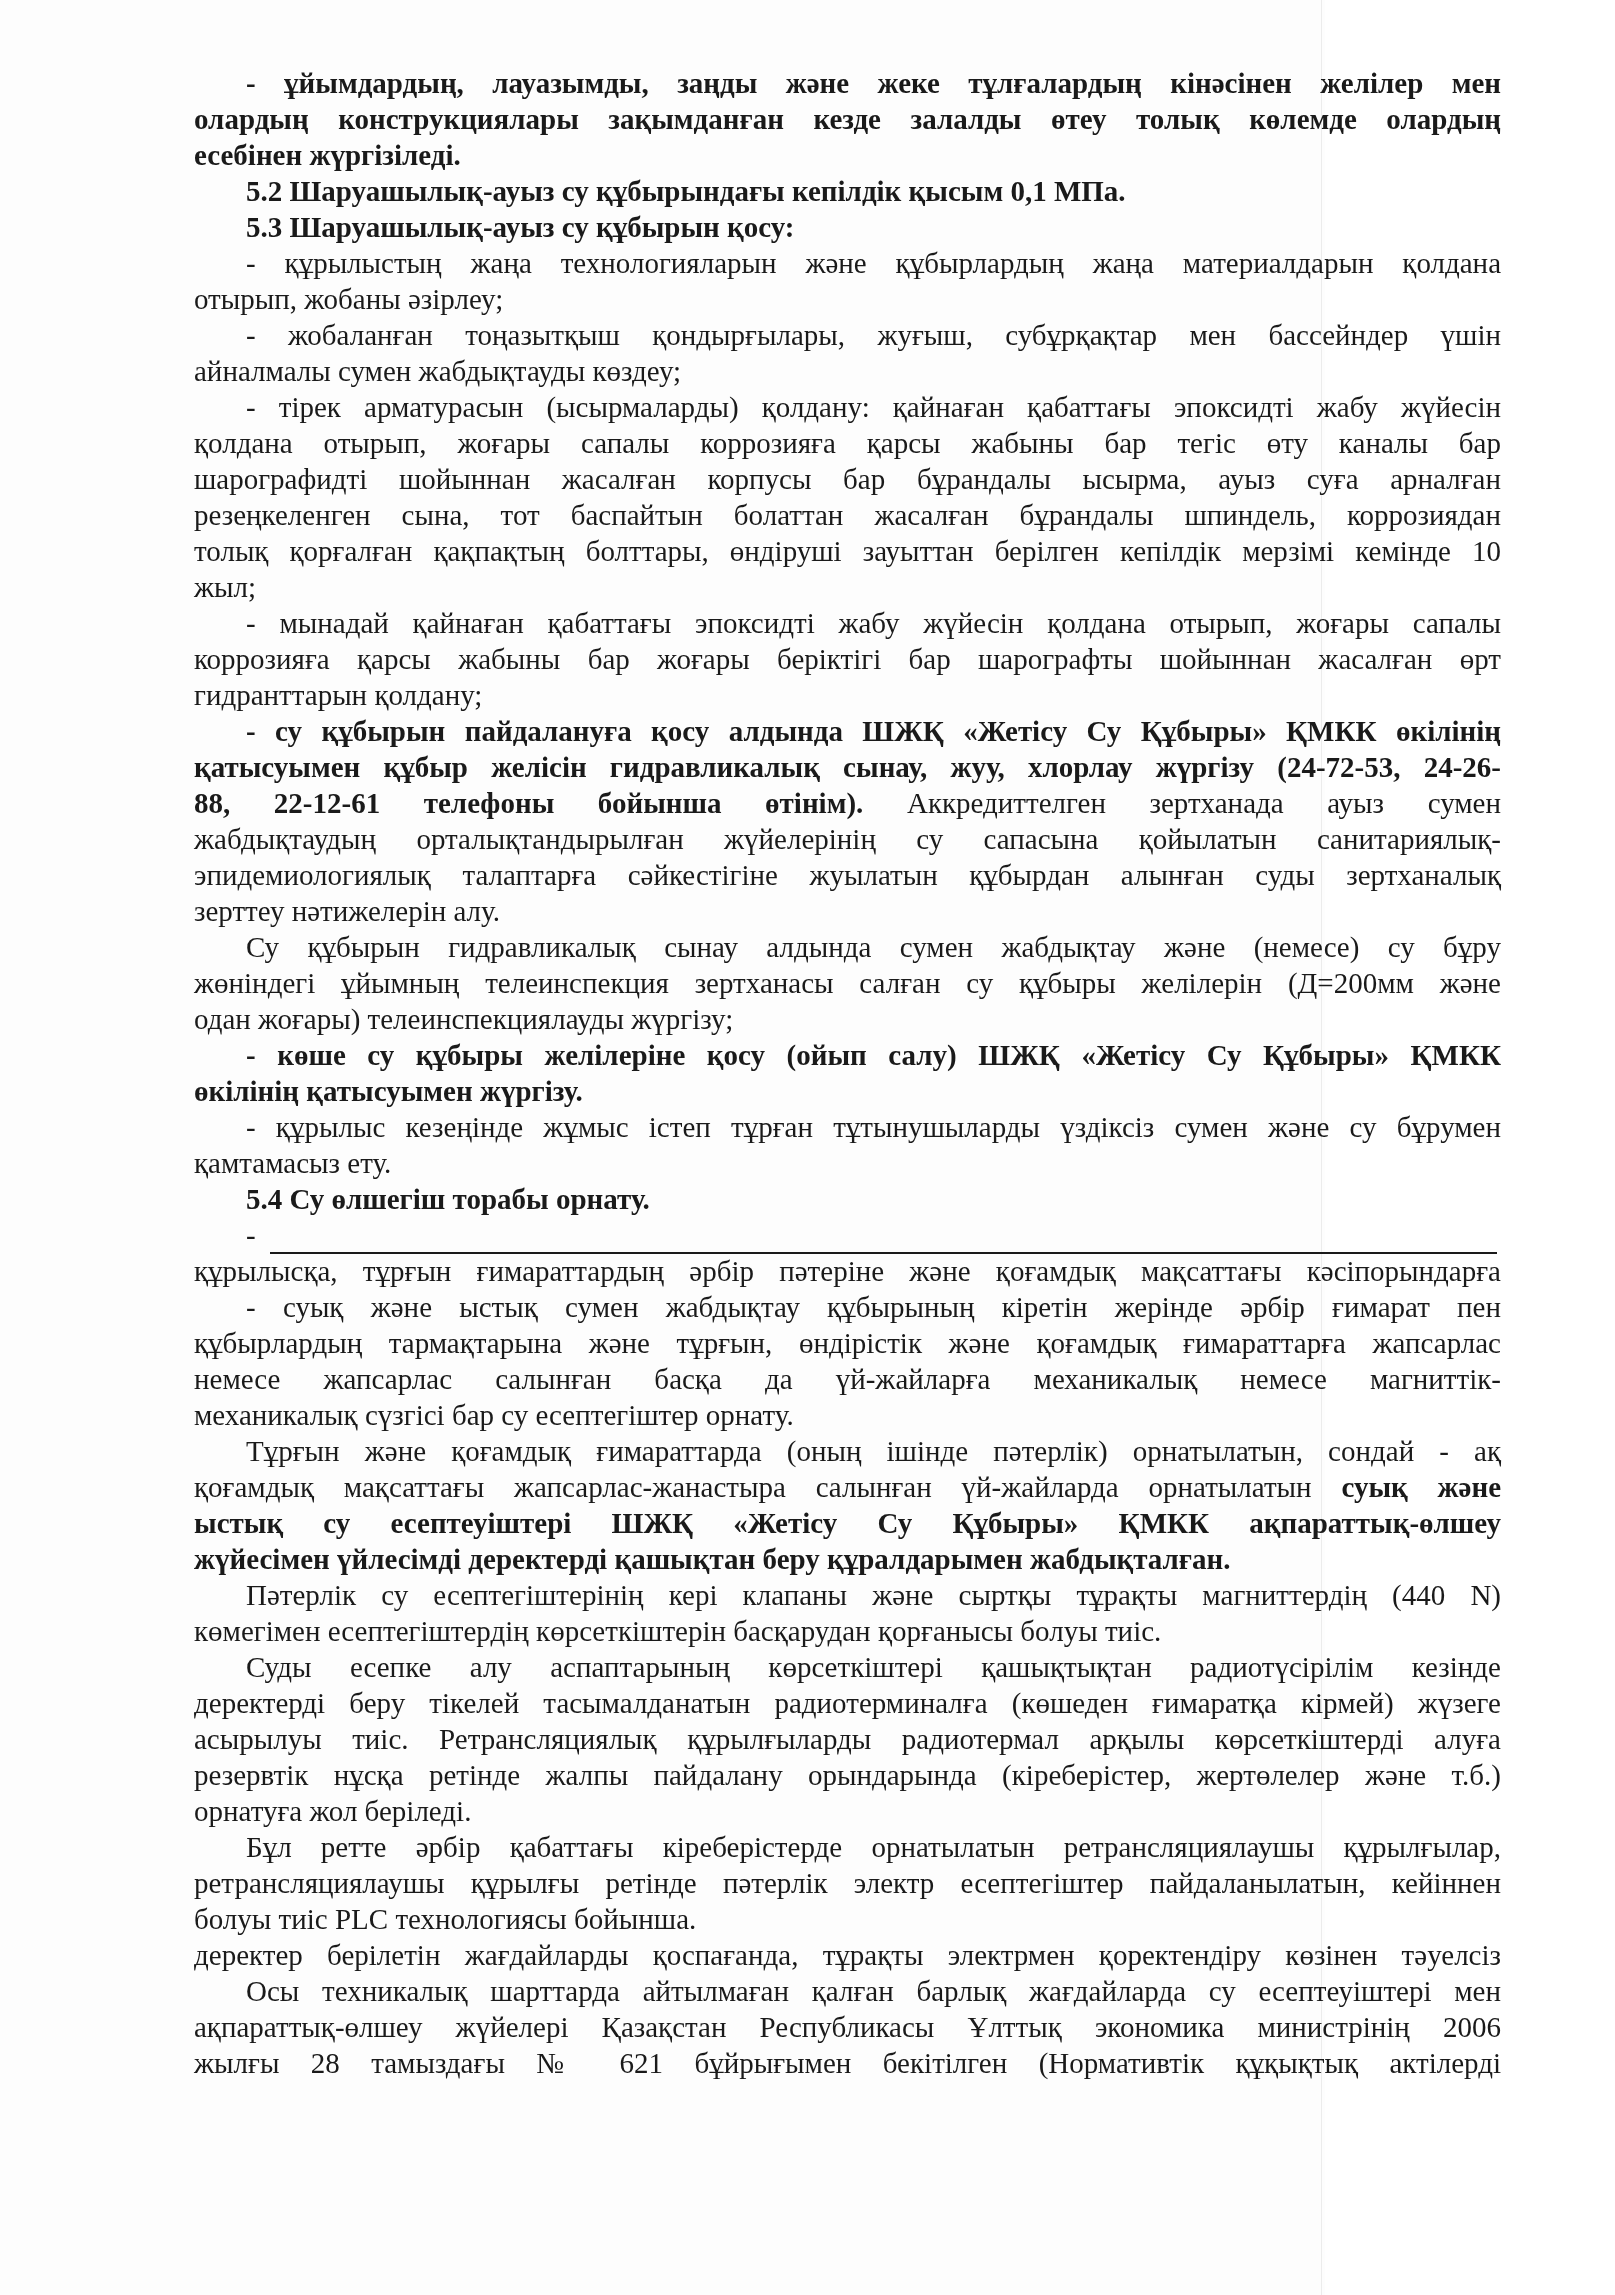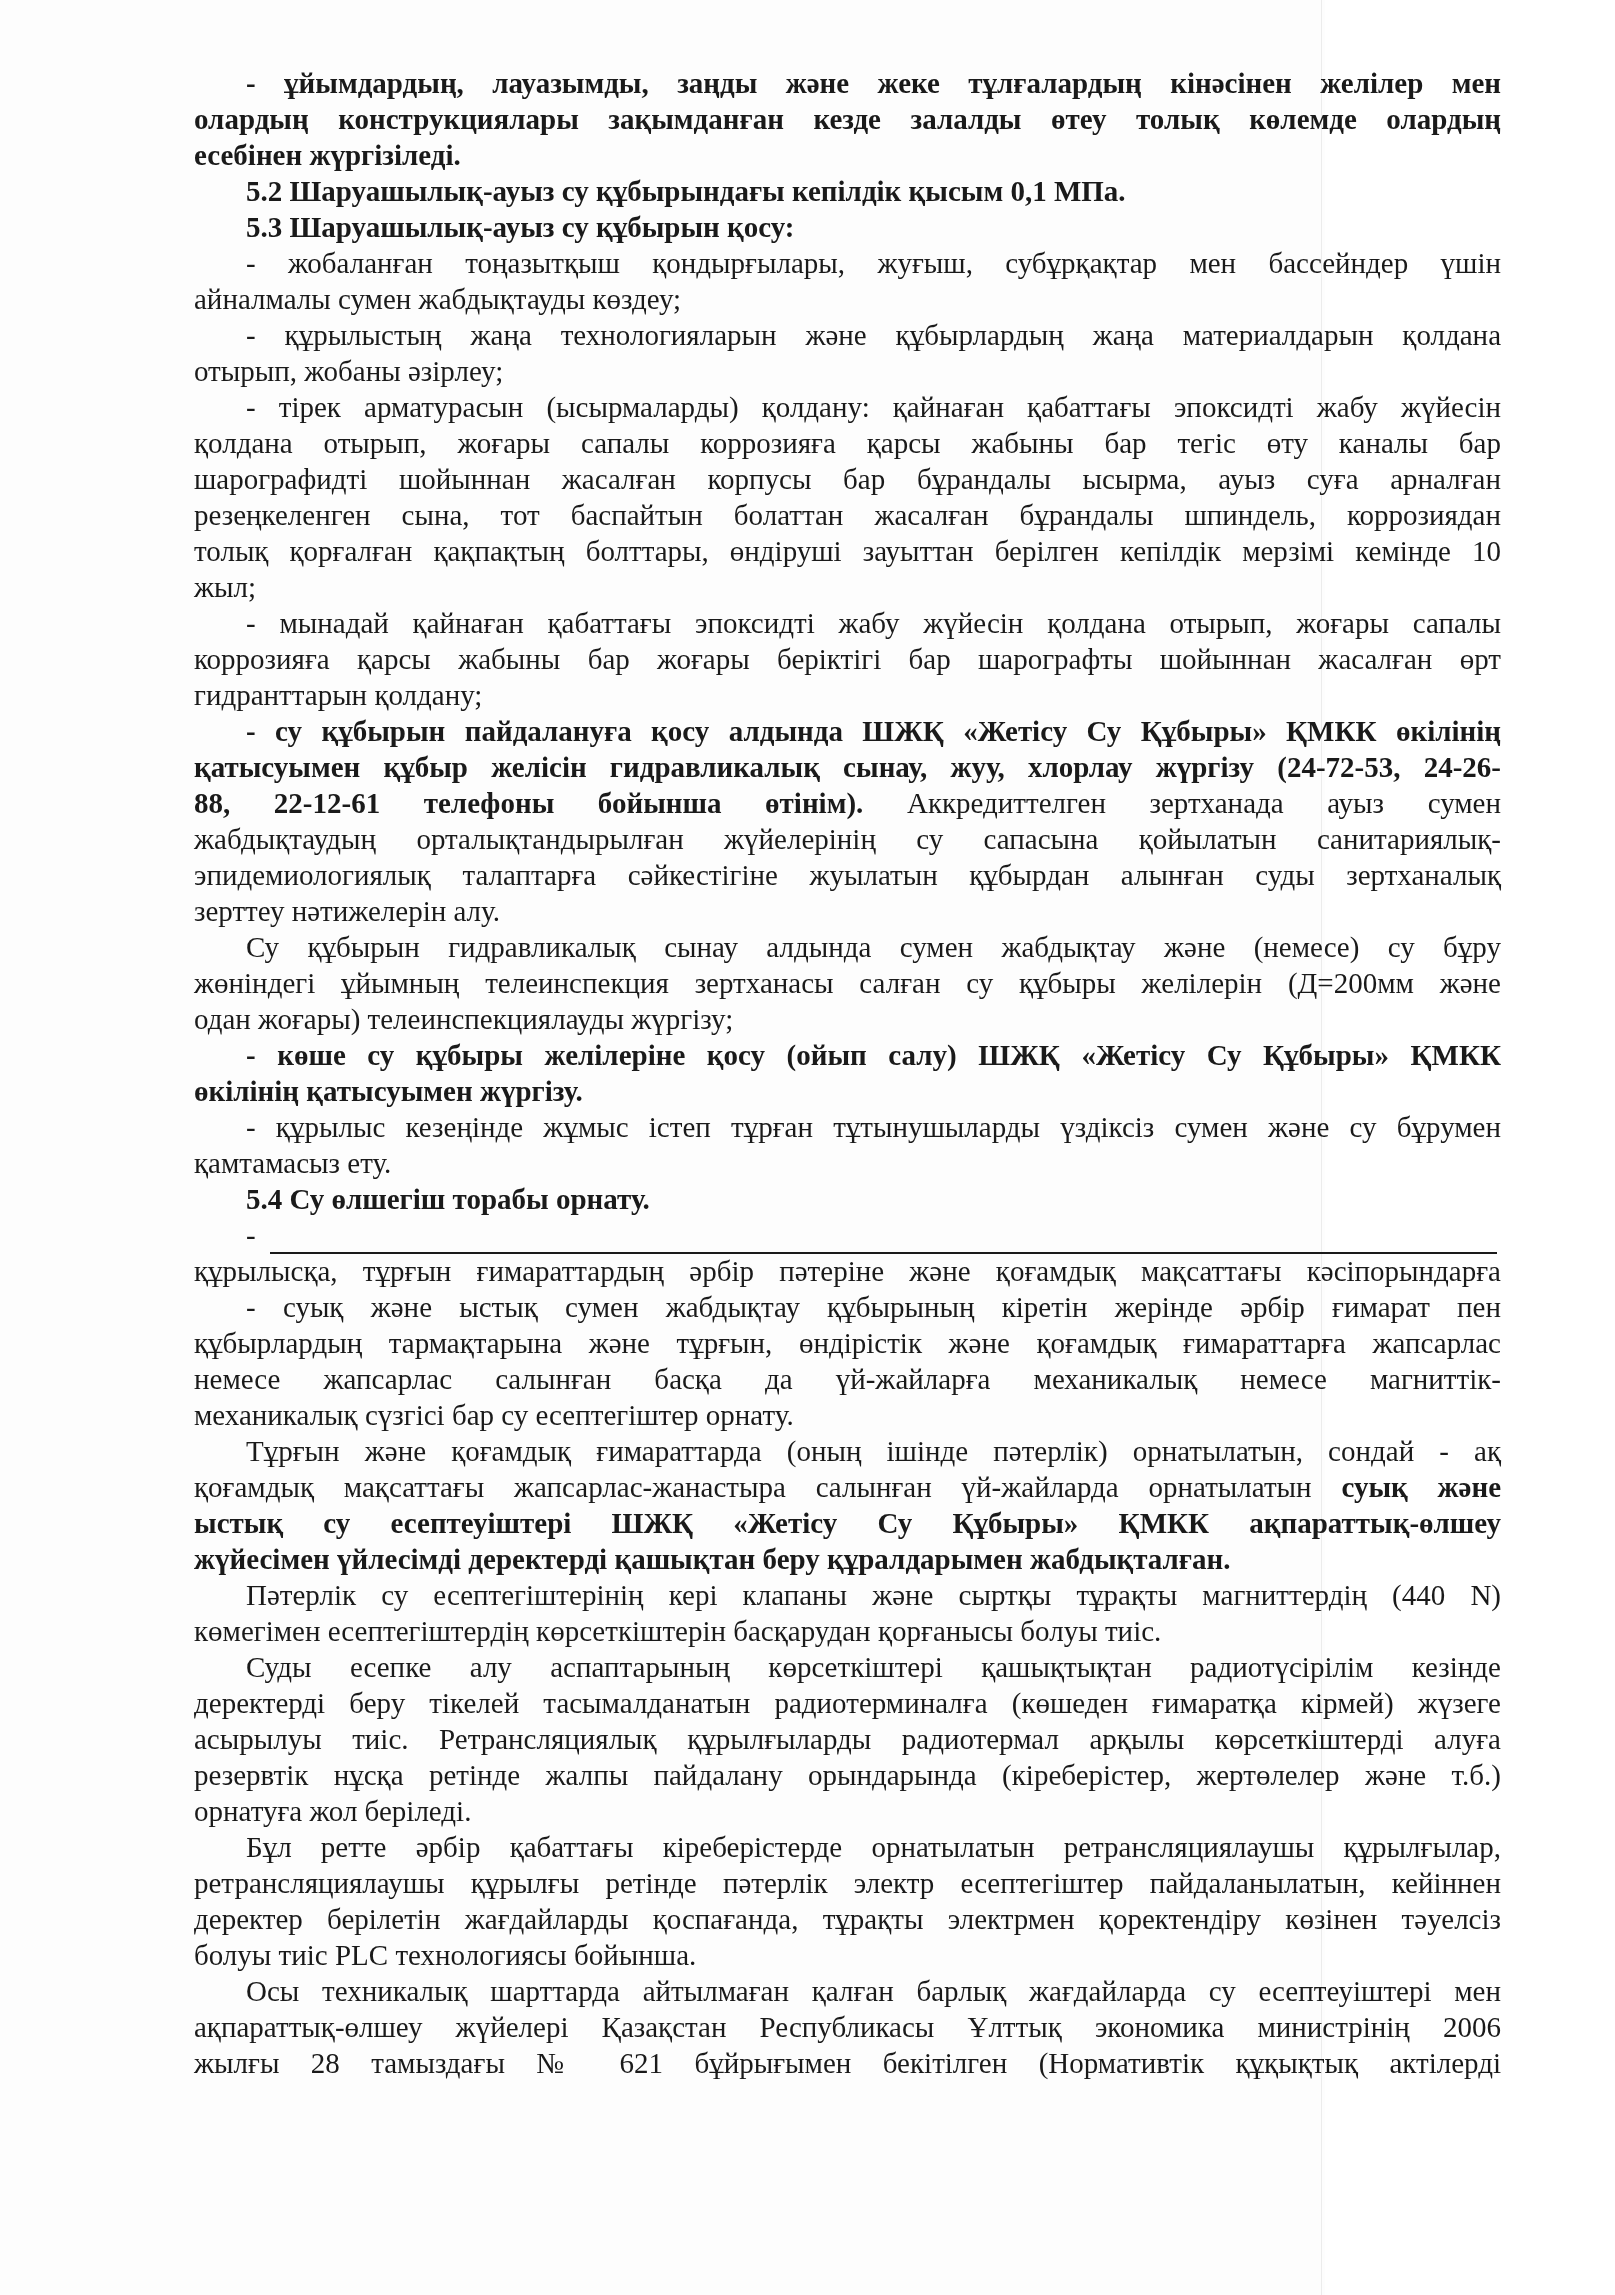--- a/index.html
+++ b/index.html
@@ -43,26 +43,26 @@
         <div class="line"><span class="b">олардың конструкциялары зақымданған кезде залалды өтеу толық көлемде олардың</span></div>
         <div class="line last"><span class="b">есебінен жүргізіледі.</span></div>
       </div>
       <div>
         <div class="line heading last"><span class="b">5.2 Шаруашылық-ауыз су құбырындағы кепілдік қысым 0,1 МПа.</span></div>
       </div>
       <div>
         <div class="line heading last"><span class="b">5.3 Шаруашылық-ауыз су құбырын қосу:</span></div>
       </div>
       <div>
+        <div class="line indent"><span>- құрылыстың жаңа технологияларын және құбырлардың жаңа материалдарын қолдана</span></div>
+        <div class="line last"><span>отырып, жобаны әзірлеу;</span></div>
+      </div>
+      <div>
         <div class="line indent"><span>- жобаланған тоңазытқыш қондырғылары, жуғыш, субұрқақтар мен бассейндер үшін</span></div>
         <div class="line last"><span>айналмалы сумен жабдықтауды көздеу;</span></div>
-      </div>
-      <div>
-        <div class="line indent"><span>- құрылыстың жаңа технологияларын және құбырлардың жаңа материалдарын қолдана</span></div>
-        <div class="line last"><span>отырып, жобаны әзірлеу;</span></div>
       </div>
       <div>
         <div class="line indent"><span>- тірек арматурасын (ысырмаларды) қолдану: қайнаған қабаттағы эпоксидті жабу жүйесін</span></div>
         <div class="line"><span>қолдана отырып, жоғары сапалы коррозияға қарсы жабыны бар тегіс өту каналы бар</span></div>
         <div class="line"><span>шарографидті шойыннан жасалған корпусы бар бұрандалы ысырма, ауыз суға арналған</span></div>
         <div class="line"><span>резеңкеленген сына, тот баспайтын болаттан жасалған бұрандалы шпиндель, коррозиядан</span></div>
         <div class="line"><span>толық қорғалған қақпақтың болттары, өндіруші зауыттан берілген кепілдік мерзімі кемінде 10</span></div>
         <div class="line last"><span>жыл;</span></div>
       </div>
       <div>
@@ -120,22 +120,22 @@
       <div>
         <div class="line indent"><span>Суды есепке алу аспаптарының көрсеткіштері қашықтықтан радиотүсірілім кезінде</span></div>
         <div class="line"><span>деректерді беру тікелей тасымалданатын радиотерминалға (көшеден ғимаратқа кірмей) жүзеге</span></div>
         <div class="line"><span>асырылуы тиіс. Ретрансляциялық құрылғыларды радиотермал арқылы көрсеткіштерді алуға</span></div>
         <div class="line"><span>резервтік нұсқа ретінде жалпы пайдалану орындарында (кіреберістер, жертөлелер және т.б.)</span></div>
         <div class="line last"><span>орнатуға жол беріледі.</span></div>
       </div>
       <div>
         <div class="line indent"><span>Бұл ретте әрбір қабаттағы кіреберістерде орнатылатын ретрансляциялаушы құрылғылар,</span></div>
         <div class="line"><span>ретрансляциялаушы құрылғы ретінде пәтерлік электр есептегіштер пайдаланылатын, кейіннен</span></div>
+        <div class="line last"><span>болуы тиіс PLC технологиясы бойынша.</span></div>
         <div class="line"><span>деректер берілетін жағдайларды қоспағанда, тұрақты электрмен қоректендіру көзінен тәуелсіз</span></div>
-        <div class="line last"><span>болуы тиіс PLC технологиясы бойынша.</span></div>
       </div>
       <div>
         <div class="line indent"><span>Осы техникалық шарттарда айтылмаған қалған барлық жағдайларда су есептеуіштері мен</span></div>
         <div class="line"><span>ақпараттық-өлшеу жүйелері Қазақстан Республикасы Ұлттық экономика министрінің 2006</span></div>
         <div class="line"><span>жылғы 28 тамыздағы № 621 бұйрығымен бекітілген (Нормативтік құқықтық актілерді</span></div>
       </div>
     </div>
 </div>
 
 

